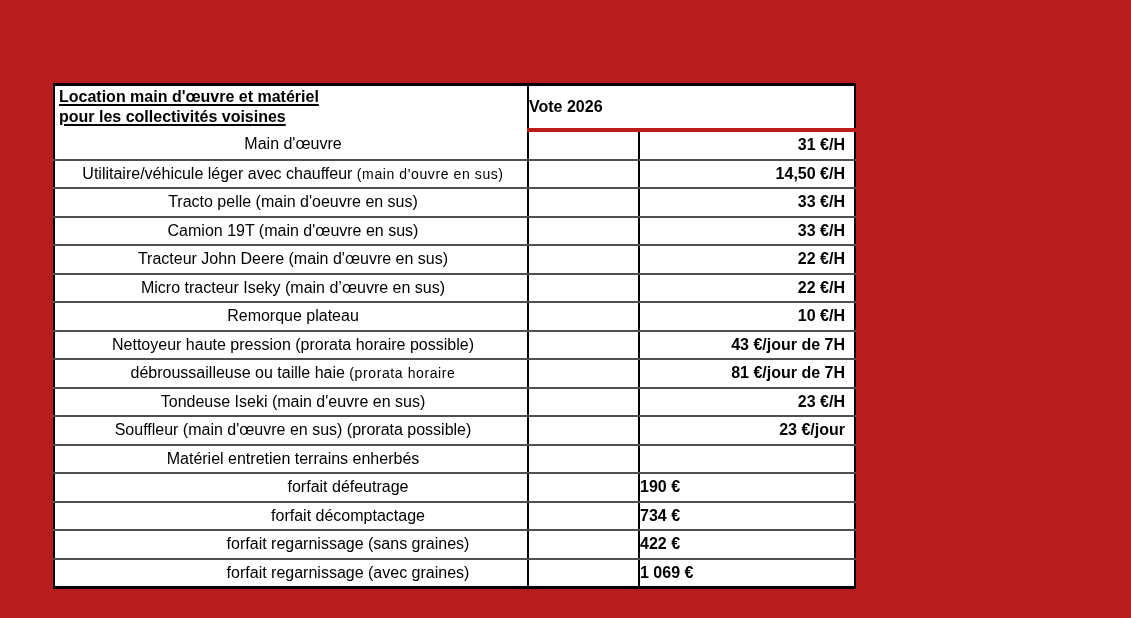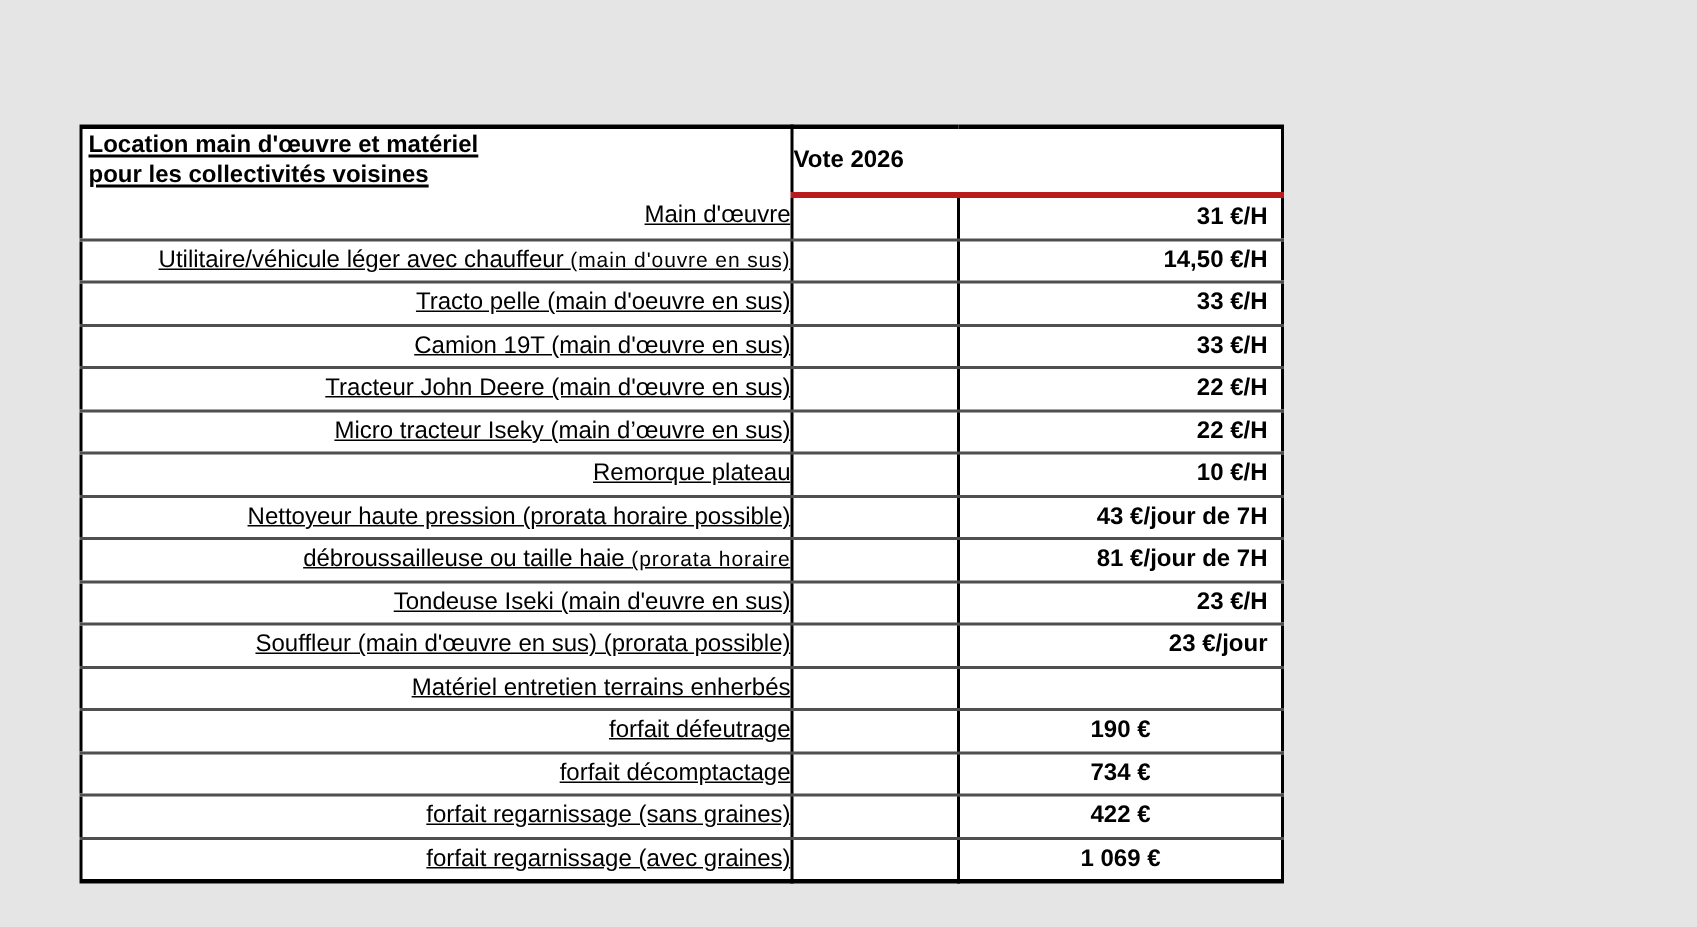--- a/index.html
+++ b/index.html
@@ -9,21 +9,21 @@
     width: 1131px;
     height: 618px;
     overflow: hidden;
     font-family: "Liberation Sans", sans-serif;
     color: #000000;
   }
   .page {
     position: relative;
     width: 1131px;
     height: 618px;
-    background: #e5e5e5;
+    background: #b91c1c;
   }
   table.tariff-table {
     position: absolute;
     left: 53px;
     top: 83px;
     width: 801px;
     border-collapse: collapse;
     table-layout: fixed;
     border: 2px solid #000000;
     border-top-width: 3px;
@@ -66,38 +66,37 @@
   }
 
   
   tbody td {
     height: 26.5px;
     border-bottom: 2px solid #4f4f4f;
   }
   tbody td.cell-label {
     border-right: 2px solid #000000;
     padding-left: 4px;
-    text-align: right;
-    text-decoration: underline;
+    text-align: center;
   }
   tbody td.cell-label.indent { padding-left: 114px; margin-left: 28px; }
   tbody td.cell-label .small {
     font-size: 14px;
     letter-spacing: 0.6px;
   }
   tbody td.cell-mid {
     border-right: 2px solid #000000;
   }
   tbody td.cell-value {
     font-weight: bold;
     text-align: right;
     padding-right: 9px;
   }
   tbody td.cell-value.center {
-    text-align: center;
+    text-align: left;
     padding-right: 0;
   }
 </style>
 </head>
 <body>
 
 <div class="page">
   <table class="tariff-table">
     <colgroup>
       <col class="c-label">

